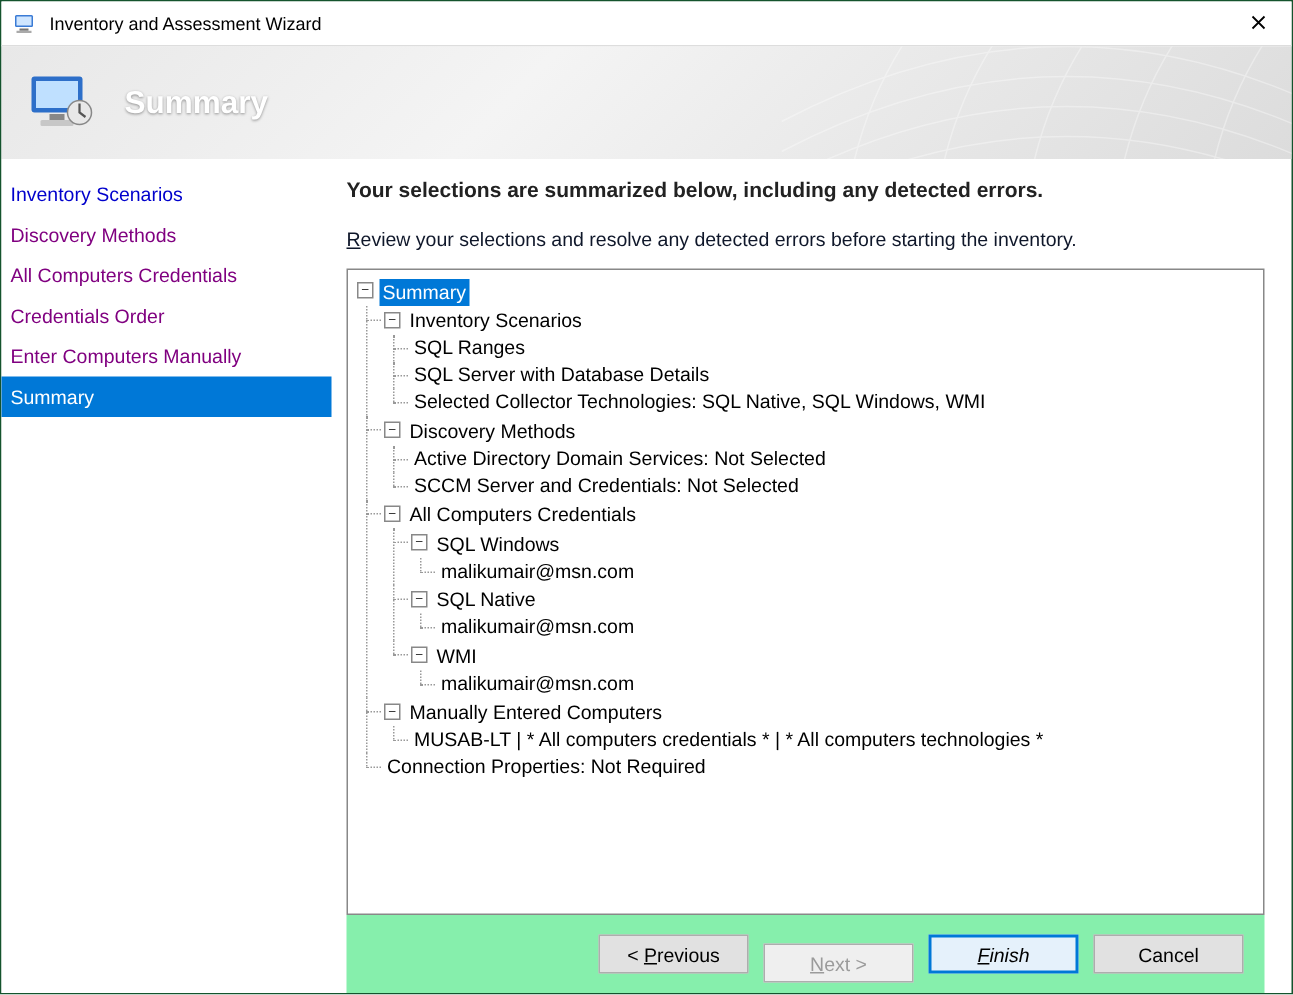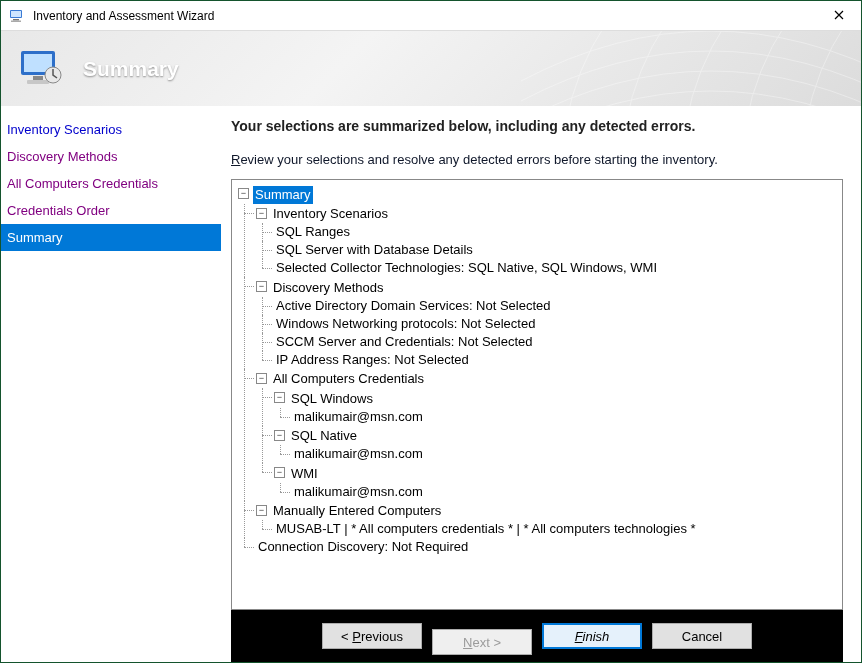--- a/index.html
+++ b/index.html
@@ -165,25 +165,25 @@
     position: relative;
     top: -1px;
     color: #333;
     cursor: pointer;
   }
   .node-text { padding: 0 2px; }
   .node-text.sel { background: #0078d7; color: #fff; }
   .footer {
     height: 52px;
     display: flex;
-    justify-content: center;
+    justify-content: flex-end;
     align-items: center;
     gap: 10px;
     padding: 0 14px;
-    background: #000000;
+    background: #86efac;
   }
   .footer button {
     width: 100px; height: 26px;
     font-family: inherit;
     font-size: 13px;
     border: 1px solid #adadad;
     background: #e1e1e1;
     cursor: pointer;
   }
   .footer button.default {
@@ -252,20 +252,21 @@
     <h1>Summary</h1>
   </div>
 
   <div class="body">
 
     <div class="sidebar">
       <div class="navitem">Inventory Scenarios</div>
       <div class="navitem visited">Discovery Methods</div>
       <div class="navitem visited">All Computers Credentials</div>
       <div class="navitem visited">Credentials Order</div>
+      <div class="navitem visited">Enter Computers Manually</div>
       <div class="navitem active">Summary</div>
     </div>
 
     <div class="main">
       <div class="heading">Your selections are summarized below, including any detected errors.</div>
       <div class="instructions">
         <span class="mn">R</span><span>eview your selections and resolve any detected errors before starting the inventory.</span>
       </div>
 
       <div class="treebox">
@@ -288,23 +289,21 @@
                     <li><span class="node-text">Selected Collector Technologies: SQL Native, SQL Windows, WMI</span></li>
                   </ul>
                 </li>
                 <li>
                   <span class="node-label">
                     <span class="expander">−</span>
                     <span class="node-text">Discovery Methods</span>
                   </span>
                   <ul>
                     <li><span class="node-text">Active Directory Domain Services: Not Selected</span></li>
-                    <li><span class="node-text">Windows Networking protocols: Not Selected</span></li>
                     <li><span class="node-text">SCCM Server and Credentials: Not Selected</span></li>
-                    <li><span class="node-text">IP Address Ranges: Not Selected</span></li>
                   </ul>
                 </li>
                 <li>
                   <span class="node-label">
                     <span class="expander">−</span>
                     <span class="node-text">All Computers Credentials</span>
                   </span>
                   <ul>
                     <li>
                       <span class="node-label">
@@ -338,21 +337,21 @@
                 <li>
                   <span class="node-label">
                     <span class="expander">−</span>
                     <span class="node-text">Manually Entered Computers</span>
                   </span>
                   <ul>
                       <li><span class="node-text">MUSAB-LT | * All computers credentials * | * All computers technologies *</span></li>
                     </ul>
                 </li>
                 <li>
-                  <span class="node-text">Connection Discovery: Not Required</span>
+                  <span class="node-text">Connection Properties: Not Required</span>
                 </li>
               </ul>
             </li>
           </ul>
         </div>
       </div>
 
       <div class="footer">
         <button aria-label="&lt; Previous">
           <span>&lt; </span><span class="mn">P</span><span>revious</span>

